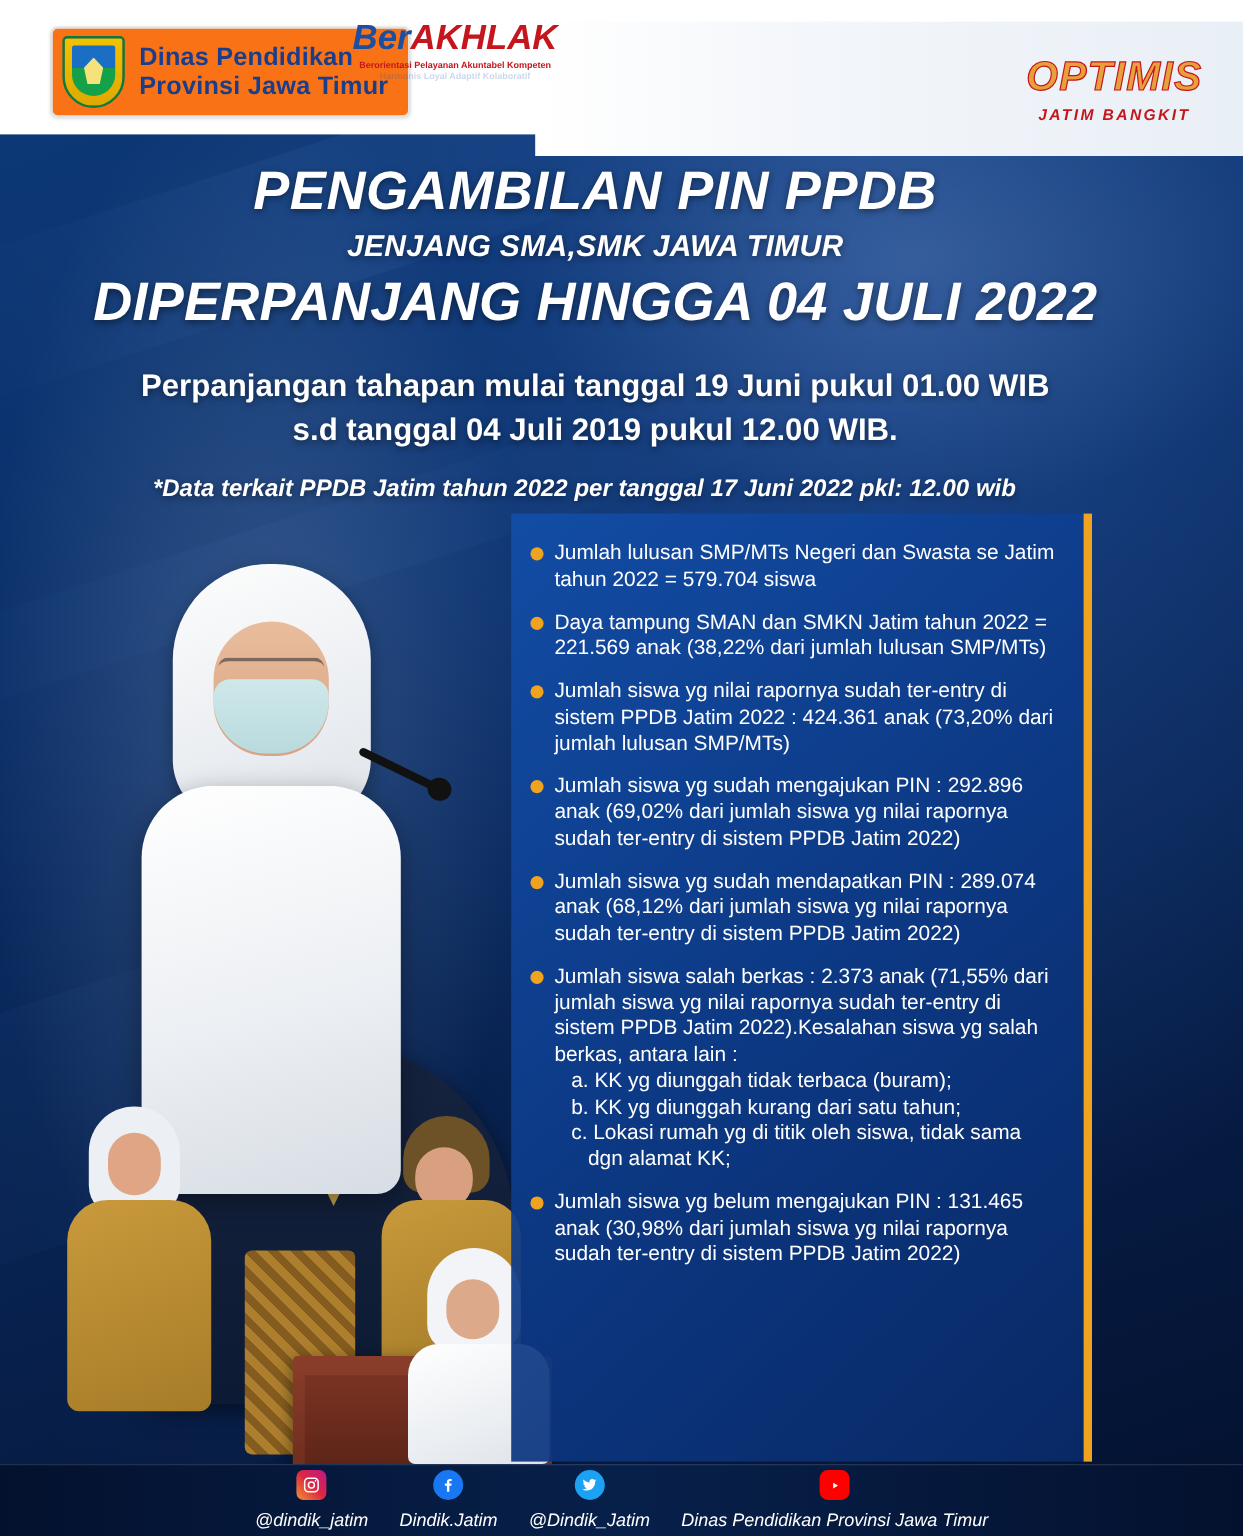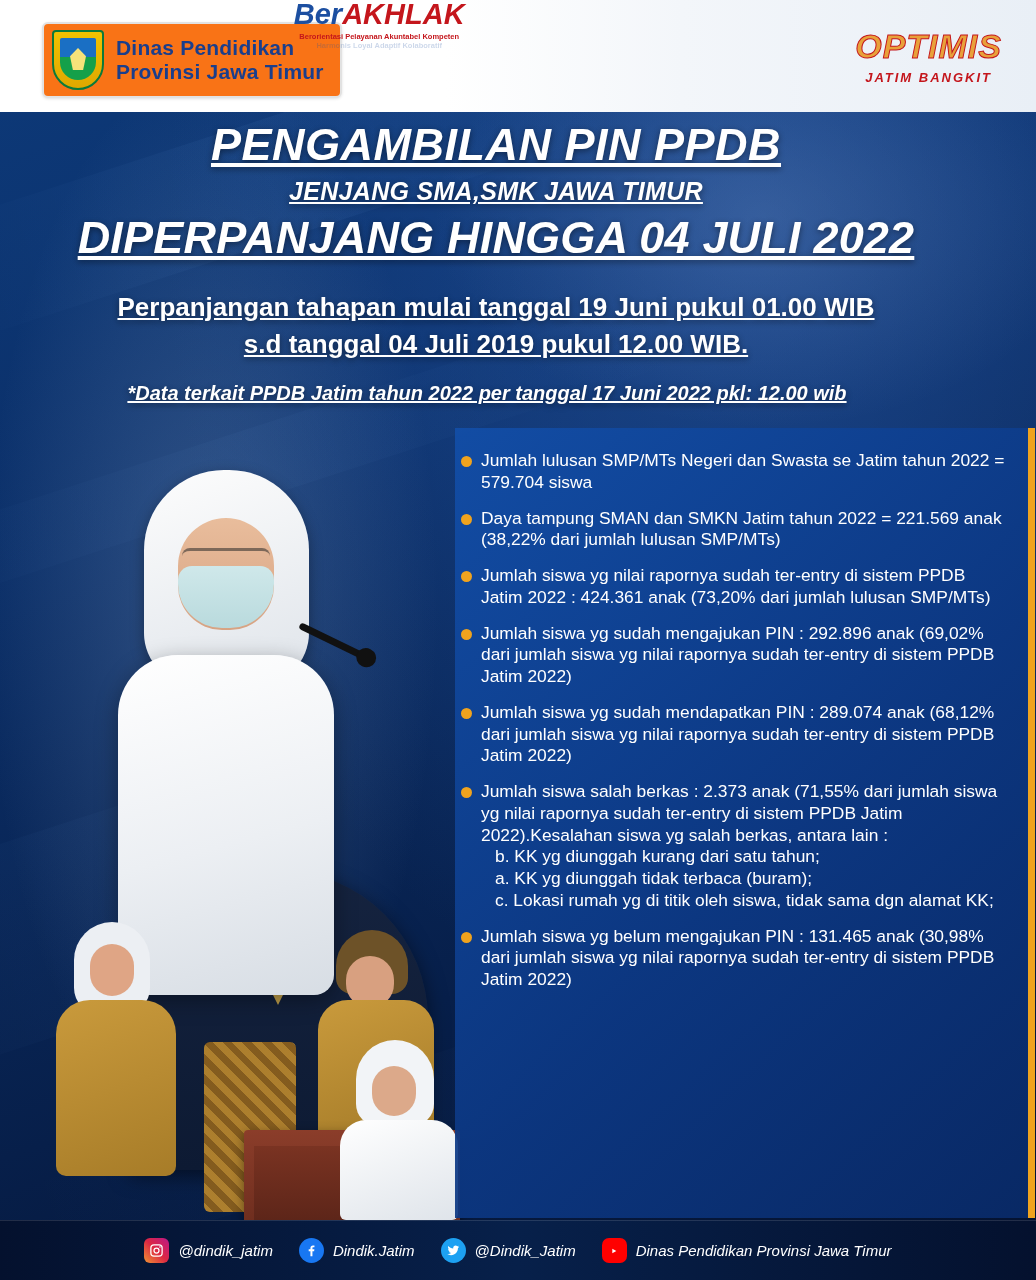--- a/index.html
+++ b/index.html
@@ -70,58 +70,57 @@
   }
   .crest:after {
     content:""; position:absolute; left:50%; top:16px; width:16px; height:22px; margin-left:-8px;
     background: #f6e27a; clip-path: polygon(50% 0, 100% 38%, 82% 100%, 18% 100%, 0 38%);
   }
   .logo-text { line-height: 1.15; }
   .logo-text .l1 { font-size: 21px; font-weight: bold; color: #1a3e8c; letter-spacing: .2px; }
   .logo-text .l2 { font-size: 21px; font-weight: bold; color: #1a3e8c; letter-spacing: .2px; }
 
   .hdr-logos {
-    position: absolute; right: 0; top: 0; height: 112px; width: 590px;
+    position: absolute; right: 0; top: 18px; height: 112px; width: 590px;
     display: flex; align-items: center; justify-content: flex-end; gap: 26px;
     padding-right: 34px;
     background: linear-gradient(90deg, #ffffff 0%, #f3f6fa 40%, #e9eff6 100%);
   }
   .berakhlak { text-align: center; line-height: 1; }
   .berakhlak .w { font-size: 29px; font-weight: bold; color: #1c4fa1; font-style: italic; }
   .berakhlak .w .r { color: #c4161c; }
   .berakhlak .s { font-size: 7.5px; color: #c4161c; font-weight: bold; margin-top: 4px;}
   .berakhlak .s2 { font-size: 7.5px; color: #1c4fa1; font-weight: bold; margin-top: 1px;}
   .optimis { text-align: center; line-height: 1; }
   .optimis .w {
     font-size: 34px; font-weight: bold; font-style: italic; letter-spacing: 1px;
     color: #e8a13a;
     -webkit-text-stroke: 1px #c4161c;
   }
   .optimis .s { font-size: 13px; font-weight: bold; font-style: italic; color: #c4161c; letter-spacing: 2px; margin-top: 8px;}
 
   
   .title-wrap {
-    position: absolute; top: 119px; left: 0; width: 992px;
+    position: absolute; top: 133px; left: 0; width: 992px;
     text-align: center; color: #fff;
     text-shadow: 0 2px 6px rgba(0,0,0,.45);
-    text-decoration: underline;
   }
   .t1 { font-size: 45px; font-weight: bold; letter-spacing: .5px; font-style: italic; }
   .t2 { font-size: 25px; font-weight: bold; margin-top: 6px; font-style: italic; letter-spacing: .3px;}
   .t3 { font-size: 45px; font-weight: bold; margin-top: 6px; font-style: italic; letter-spacing: .2px;}
   .t4 { font-size: 26px; font-weight: bold; margin-top: 28px; }
   .t5 { font-size: 26px; font-weight: bold; margin-top: 6px; }
   .t6 { font-size: 20px; font-weight: bold; font-style: italic; margin-top: 22px; padding-right: 18px; text-align: center;}
 
   
   .panel {
-    position: absolute; left: 455px; top: 428px; width: 580px; height: 790px;
+    position: absolute; left: 426px; top: 428px; width: 484px; height: 790px;
     background: linear-gradient(135deg, rgba(18,78,168,.92) 0%, rgba(12,56,132,.92) 55%, rgba(9,42,104,.94) 100%);
     border-right: 7px solid #f0a31e;
-    padding: 22px 20px 10px 4px;
+    padding: 22px 20px 10px 14px;
     color: #fff;
   }
   .bullet-list { list-style: none; }
   .bullet-list li {
     position: relative;
     padding-left: 22px;
     margin-bottom: 14px;
     font-size: 17.4px;
     line-height: 1.25;
   }
@@ -221,21 +220,21 @@
   }
 
   
   .footer {
     position: absolute; left: 0; bottom: 0; width: 1036px; height: 60px;
     background: linear-gradient(90deg, #04112e 0%, #07204a 50%, #04112e 100%);
     display: flex; align-items: center; justify-content: center; gap: 26px;
     color: #fff;
     border-top: 1px solid rgba(255,255,255,.12);
   }
-  .soc { display: flex; align-items: center; gap: 9px; font-size: 15px; }
+  .soc { display: flex; align-items: center; gap: 9px; font-size: 15px; flex-direction: column; }
   .soc .txt { font-style: italic; }
   .ic { width: 25px; height: 25px; border-radius: 6px; display:flex; align-items:center; justify-content:center; flex:none; }
   .ic svg { display:block; }
   .ic-ig { background: linear-gradient(45deg,#f09433,#dc2743,#bc1888); }
   .ic-fb { background: #1877f2; border-radius: 50%; }
   .ic-tw { background: #1da1f2; border-radius: 50%; }
   .ic-yt { background: #ff0000; border-radius: 7px; }
 </style>
 </head>
 <body>
@@ -318,22 +317,22 @@
   <div class="panel">
     <ul class="bullet-list">
       <li>Jumlah lulusan SMP/MTs Negeri dan Swasta se Jatim tahun 2022 = 579.704 siswa</li>
       <li>Daya tampung SMAN dan SMKN Jatim tahun 2022 = 221.569 anak (38,22% dari jumlah lulusan SMP/MTs)</li>
       <li>Jumlah siswa yg nilai rapornya sudah ter-entry di sistem PPDB Jatim 2022 : 424.361 anak (73,20% dari jumlah lulusan SMP/MTs)</li>
       <li>Jumlah siswa yg sudah mengajukan PIN : 292.896 anak (69,02% dari jumlah siswa yg nilai rapornya sudah ter-entry di sistem PPDB Jatim 2022)</li>
       <li>Jumlah siswa yg sudah mendapatkan PIN : 289.074 anak (68,12% dari jumlah siswa yg nilai rapornya sudah ter-entry di sistem PPDB Jatim 2022)</li>
       <li>
         <span class="sub-lines">
           <span>Jumlah siswa salah berkas : 2.373 anak (71,55% dari jumlah siswa yg nilai rapornya sudah ter-entry di sistem PPDB Jatim 2022).Kesalahan siswa yg salah berkas, antara lain :</span>
+          <span class="indent">a. KK yg diunggah tidak terbaca (buram);</span>
           <span class="indent">b. KK yg diunggah kurang dari satu tahun;</span>
-          <span class="indent">a. KK yg diunggah tidak terbaca (buram);</span>
           <span class="indent">c. Lokasi rumah yg di titik oleh siswa, tidak sama dgn     alamat KK;</span>
         </span>
       </li>
       <li>Jumlah siswa yg belum mengajukan PIN : 131.465 anak (30,98% dari jumlah siswa yg nilai rapornya sudah ter-entry di sistem PPDB Jatim 2022)</li>
     </ul>
   </div>
 
   <div class="footer">
     <div class="soc">
       <span class="ic ic-ig">

